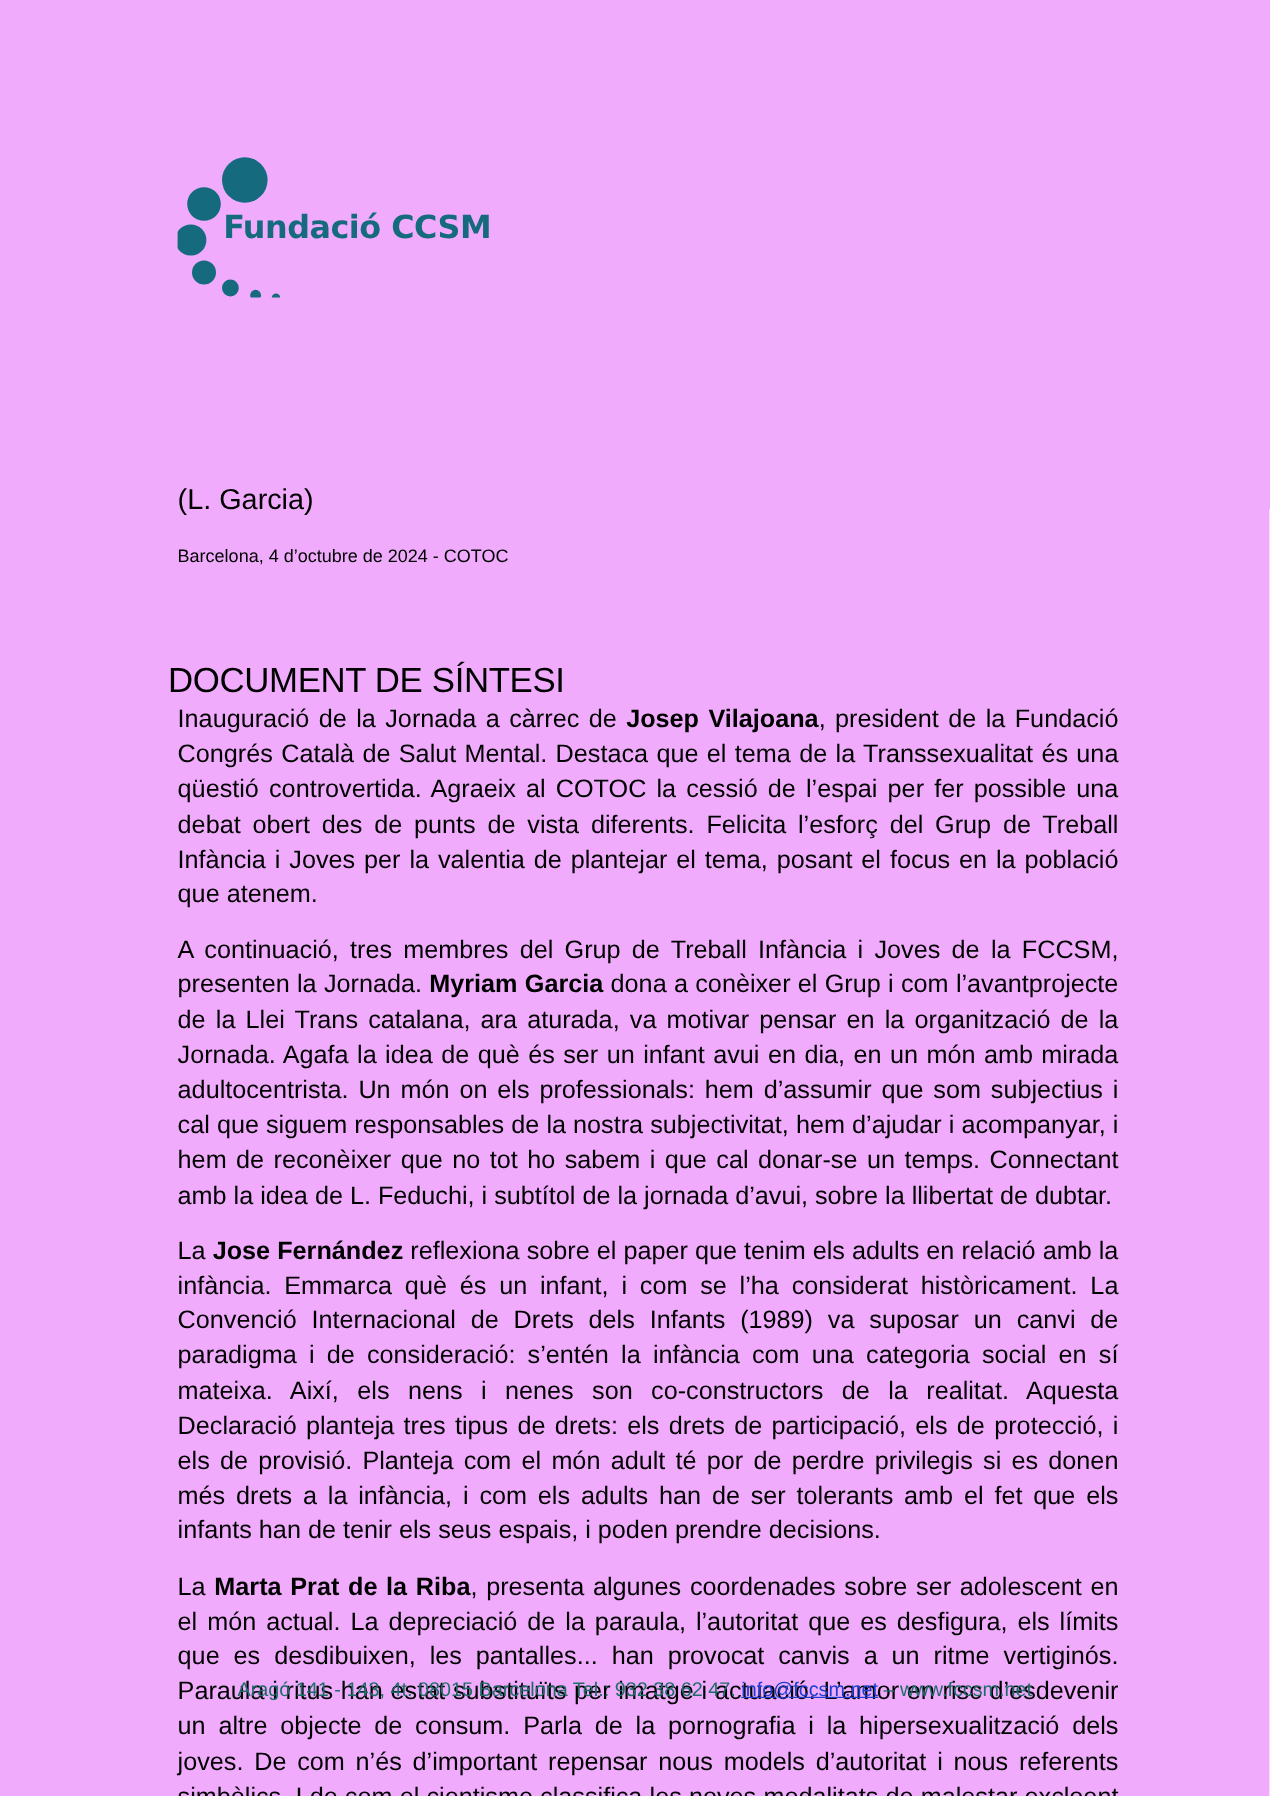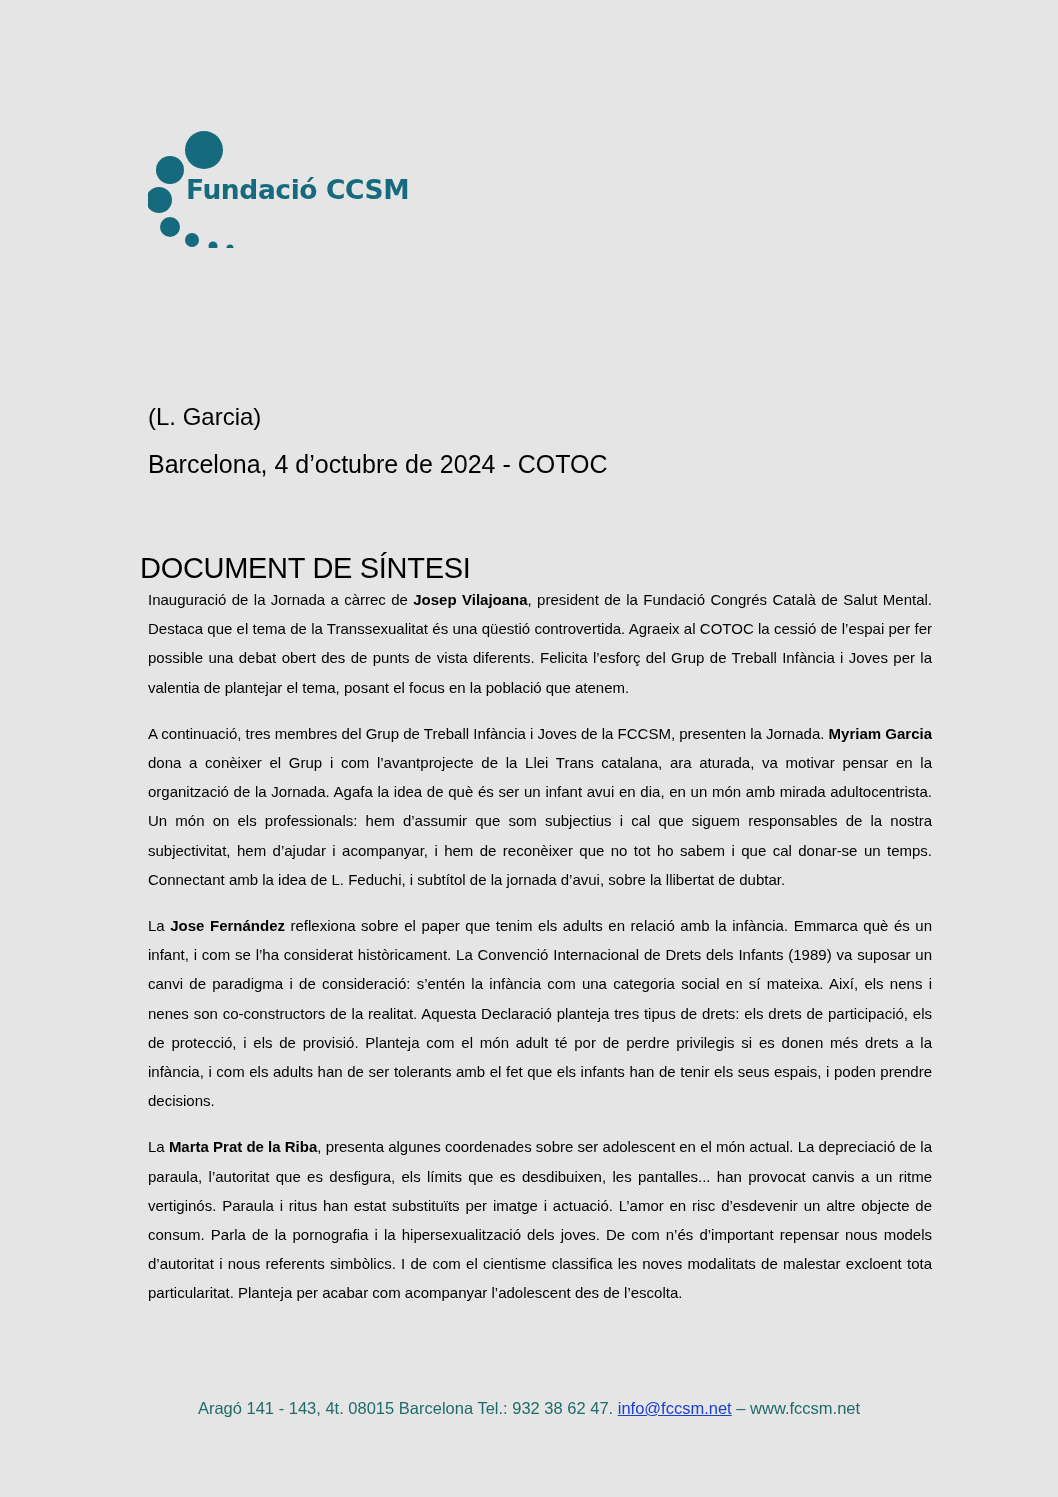--- a/index.html
+++ b/index.html
@@ -10,21 +10,21 @@
   }
   body {
     font-family: "Liberation Sans", sans-serif;
     color: #000000;
   }
   .page {
     position: relative;
     width: 1058px;
     height: 1497px;
     margin: 0 auto;
-    background: #e5e5e5;
+    background: #f0abfc;
     box-sizing: border-box;
     overflow: hidden;
   }
 
   
   .logo-block {
     position: absolute;
     left: 148px;
     top: 128px;
     width: 360px;
@@ -71,21 +71,21 @@
     font-family: "Liberation Sans", sans-serif;
     font-size: 24px;
     line-height: 34px;
     color: #000000;
   }
   .doc-place {
     position: absolute;
     left: 148px;
     top: 450px;
     font-family: "Liberation Sans", sans-serif;
-    font-size: 25px;
+    font-size: 15px;
     line-height: 28px;
     color: #000000;
   }
 
   
   .section-heading {
     position: absolute;
     left: 140px;
     top: 528px;
     font-family: "Liberation Sans", sans-serif;
@@ -99,21 +99,21 @@
   
   .body-copy {
     position: absolute;
     left: 148px;
     top: 585px;
     width: 784px;
   }
   .body-copy p {
     margin: 0 0 17px 0;
     font-family: "Liberation Sans", sans-serif;
-    font-size: 15px;
+    font-size: 21px;
     line-height: 29.2px;
     text-align: justify;
     text-justify: inter-word;
     color: #000000;
     hyphens: none;
   }
   .body-copy p:last-child { margin-bottom: 16px; }
   .body-copy b { font-weight: 700; }
 
   

